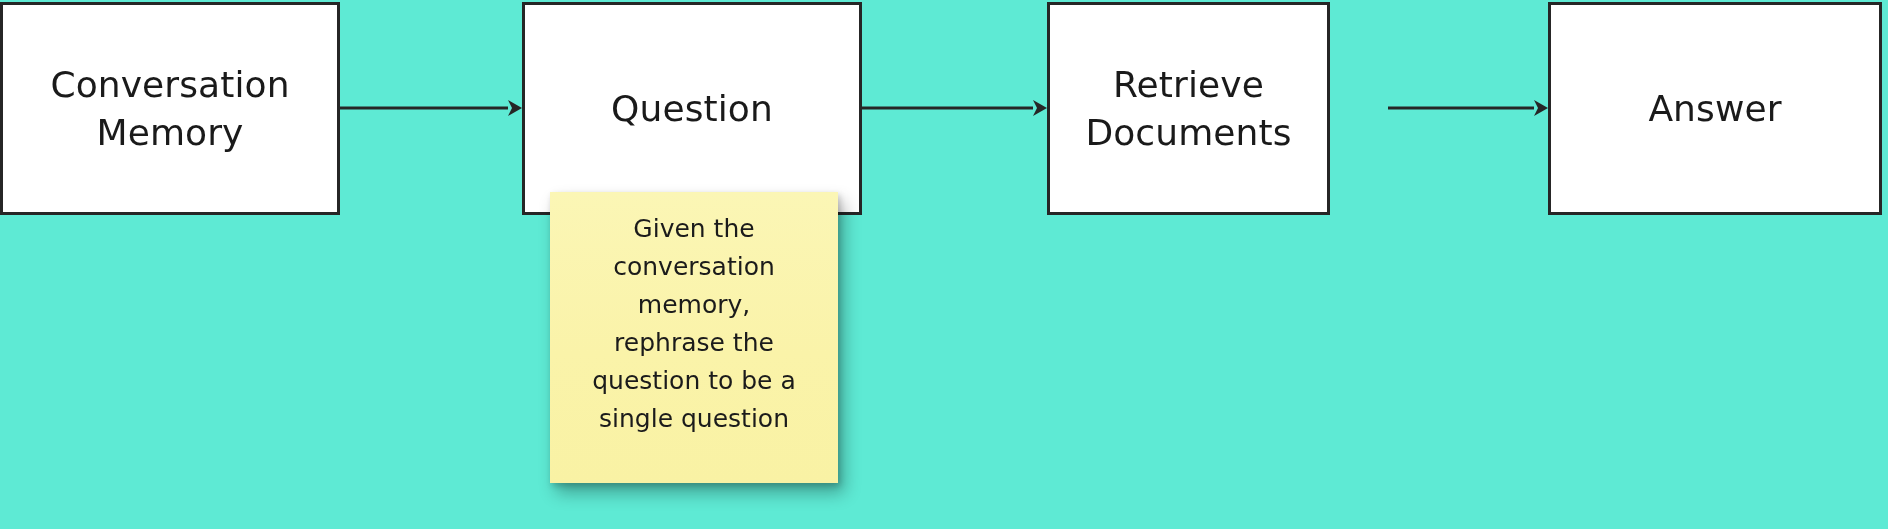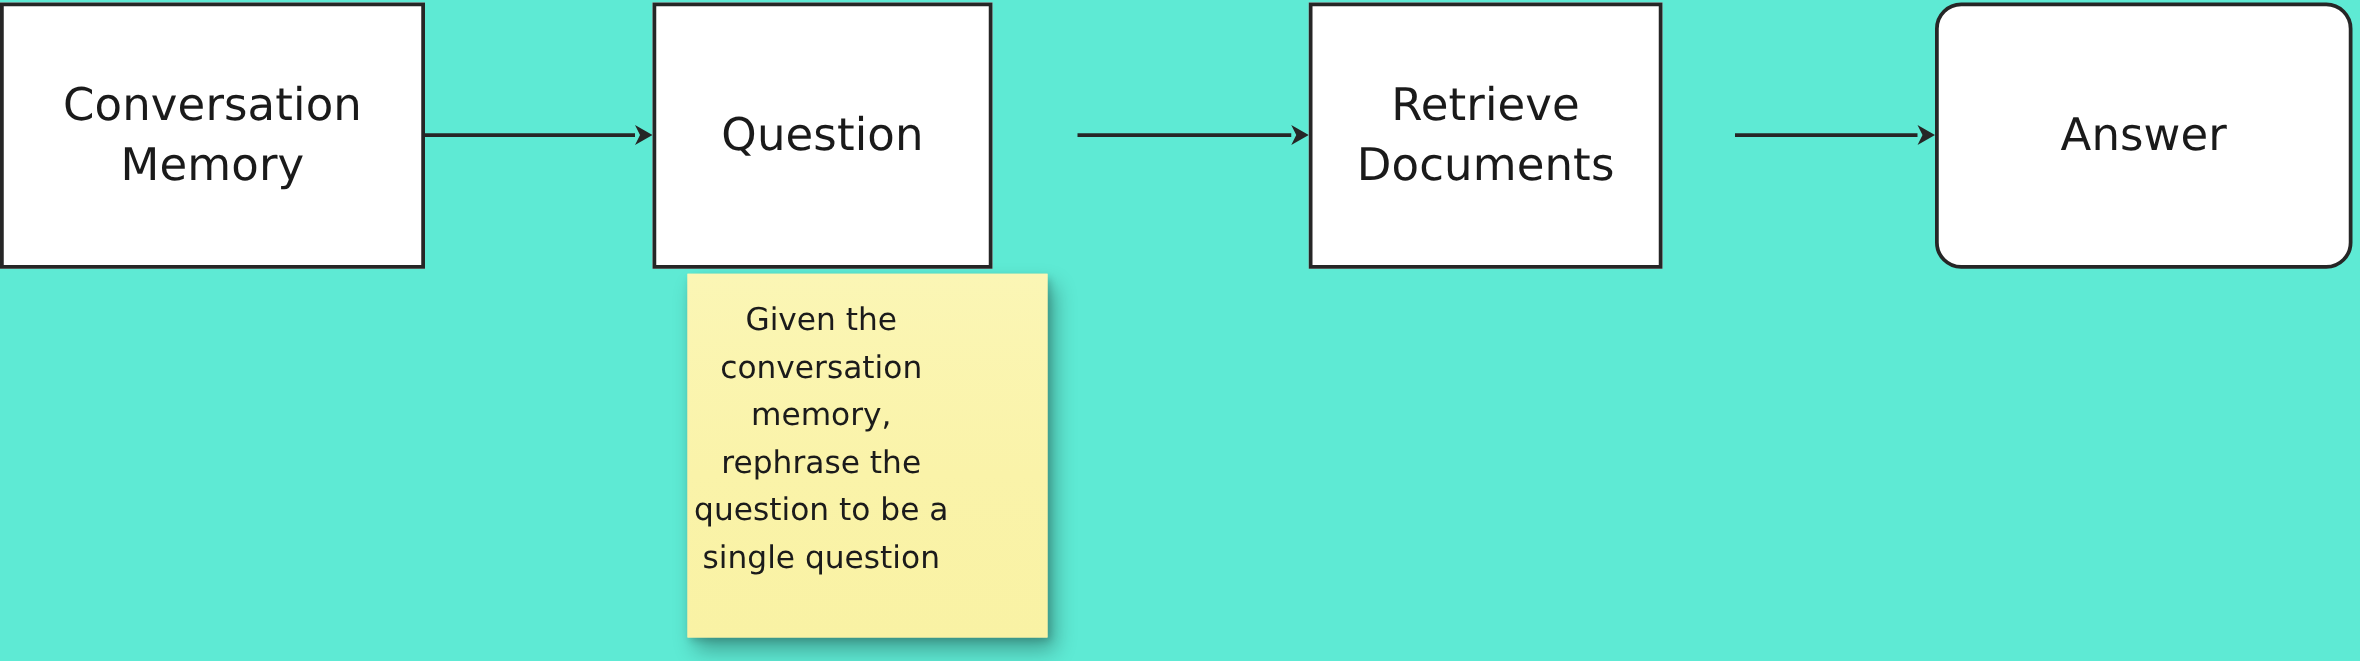--- a/index.html
+++ b/index.html
@@ -50,22 +50,22 @@
 
   
   .sticky {
     position: absolute;
     box-sizing: border-box;
     background: #faf4ad;
     background-image: linear-gradient(180deg, #fbf6b5 0%, #faf3a9 55%, #f9f2a4 100%);
     box-shadow: 6px 10px 16px rgba(0,0,0,0.30), 2px 3px 6px rgba(0,0,0,0.18);
     display: flex;
     align-items: flex-start;
+    justify-content: center;
     padding-top: 18px;
-    margin-top: 27px;
   }
   .sticky-text {
     font-size: 25px;
     line-height: 38px;
     color: #1b1b1b;
     text-align: center;
     width: 214px;
     white-space: pre-line;
   }
 </style>
@@ -79,21 +79,21 @@
 Memory</div>
   </div>
 
   <div class="arrow" style="left:340px; top:96px; width:182px;">
     <svg width="182" height="24" viewBox="0 0 182 24" aria-hidden="true">
       <line x1="0" y1="12" x2="168" y2="12" stroke="#262626" stroke-width="3"></line>
       <polygon points="168,4 182,12 168,20 172,12" fill="#262626"></polygon>
     </svg>
   </div>
 
-  <div class="node" style="left:522px; top:2px; width:272px; height:213px;">
+  <div class="node" style="left:522px; top:2px; width:340px; height:213px;">
     <div class="node-label">Question</div>
   </div>
 
   <div class="arrow" style="left:862px; top:96px; width:185px;">
     <svg width="185" height="24" viewBox="0 0 185 24" aria-hidden="true">
       <line x1="0" y1="12" x2="171" y2="12" stroke="#262626" stroke-width="3"></line>
       <polygon points="171,4 185,12 171,20 175,12" fill="#262626"></polygon>
     </svg>
   </div>
 
@@ -102,21 +102,21 @@
 Documents</div>
   </div>
 
   <div class="arrow" style="left:1388px; top:96px; width:160px;">
     <svg width="160" height="24" viewBox="0 0 160 24" aria-hidden="true">
       <line x1="0" y1="12" x2="146" y2="12" stroke="#262626" stroke-width="3"></line>
       <polygon points="146,4 160,12 146,20 150,12" fill="#262626"></polygon>
     </svg>
   </div>
 
-  <div class="node" style="left:1548px; top:2px; width:334px; height:213px;border-radius:21px;">
+  <div class="node" style="left:1548px; top:2px; width:334px; height:213px;">
     <div class="node-label">Answer</div>
   </div>
 
   <div class="sticky" style="left:550px; top:192px; width:288px; height:291px;">
     <div class="sticky-text">Given the
 conversation
 memory,
 rephrase the
 question to be a
 single question</div>

